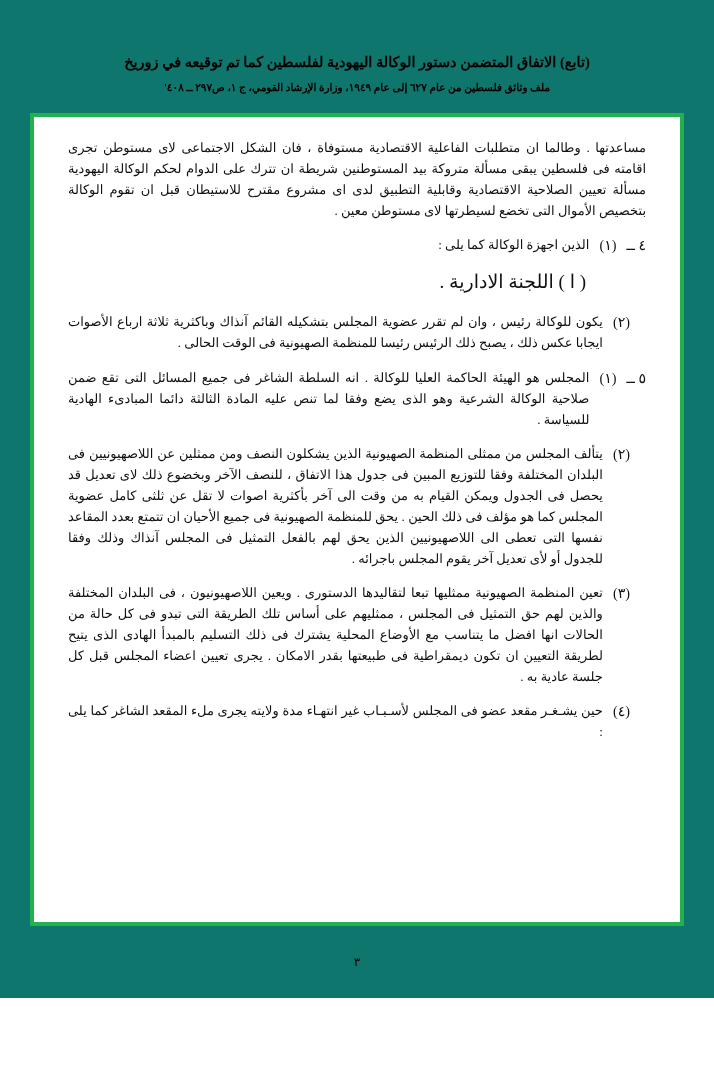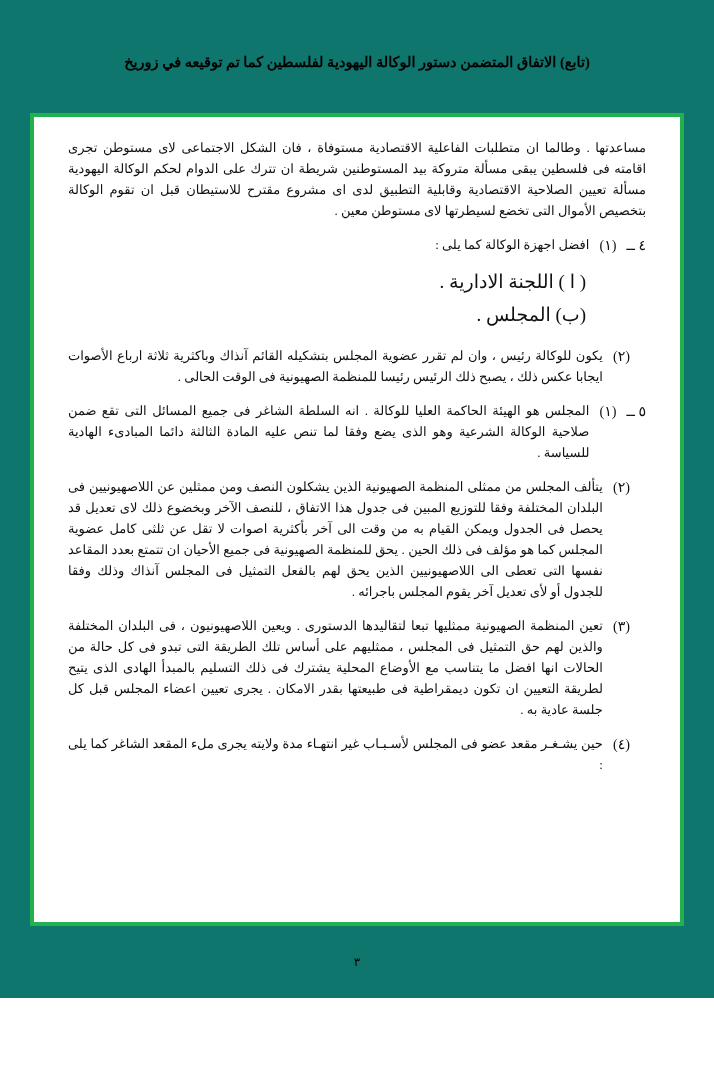--- a/index.html
+++ b/index.html
@@ -102,42 +102,42 @@
     font-family: "Liberation Serif", "DejaVu Serif", serif;
   }
 </style>
 </head>
 <body>
 
 <div class="page">
 
   <div class="header">
     <div class="doc-title">(تابع) الاتفاق المتضمن دستور الوكالة اليهودية لفلسطين كما تم توقيعه في زوريخ</div>
+    <div class="doc-subtitle">ملف وثائق فلسطين من عام ٦٢٧ إلى عام ١٩٤٩، وزارة الإرشاد القومي، ج ١، ص٢٩٧ ــ ٤٠٨'</div>
   </div>
 
   <div class="frame">
     <div class="content">
 
       <p class="para">مساعدتها . وطالما ان متطلبات الفاعلية الاقتصادية مستوفاة ، فان الشكل الاجتماعى لاى مستوطن تجرى اقامته فى فلسطين يبقى مسألة متروكة بيد المستوطنين شريطة ان تترك على الدوام لحكم الوكالة اليهودية مسألة تعيين الصلاحية الاقتصادية وقابلية التطبيق لدى اى مشروع مقترح للاستيطان قبل ان تقوم الوكالة بتخصيص الأموال التى تخضع لسيطرتها لاى مستوطن معين .</p>
 
       <div class="gap-md"></div>
 
       <div class="numbered-row">
         <div class="num">٤ ــ</div>
         <div class="num">(١)</div>
         <div class="body">
-          <p class="para">افضل اجهزة الوكالة كما يلى :</p>
+          <p class="para">الذين اجهزة الوكالة كما يلى :</p>
         </div>
       </div>
 
       <div class="gap-sm"></div>
 
       <div class="indent-2">
         <div class="list-line">( ا ) اللجنة الادارية .</div>
-        <div class="list-line">(ب) المجلس .</div>
       </div>
 
       <div class="gap-md"></div>
 
       <div class="indent-3">
         <div class="numbered-row">
           <div class="num">(٢)</div>
           <div class="body">
             <p class="para">يكون للوكالة رئيس ، وان لم تقرر عضوية المجلس بتشكيله القائم آنذاك وباكثرية ثلاثة ارباع الأصوات ايجابا عكس ذلك ، يصبح ذلك الرئيس رئيسا للمنظمة الصهيونية فى الوقت الحالى .</p>
           </div>

